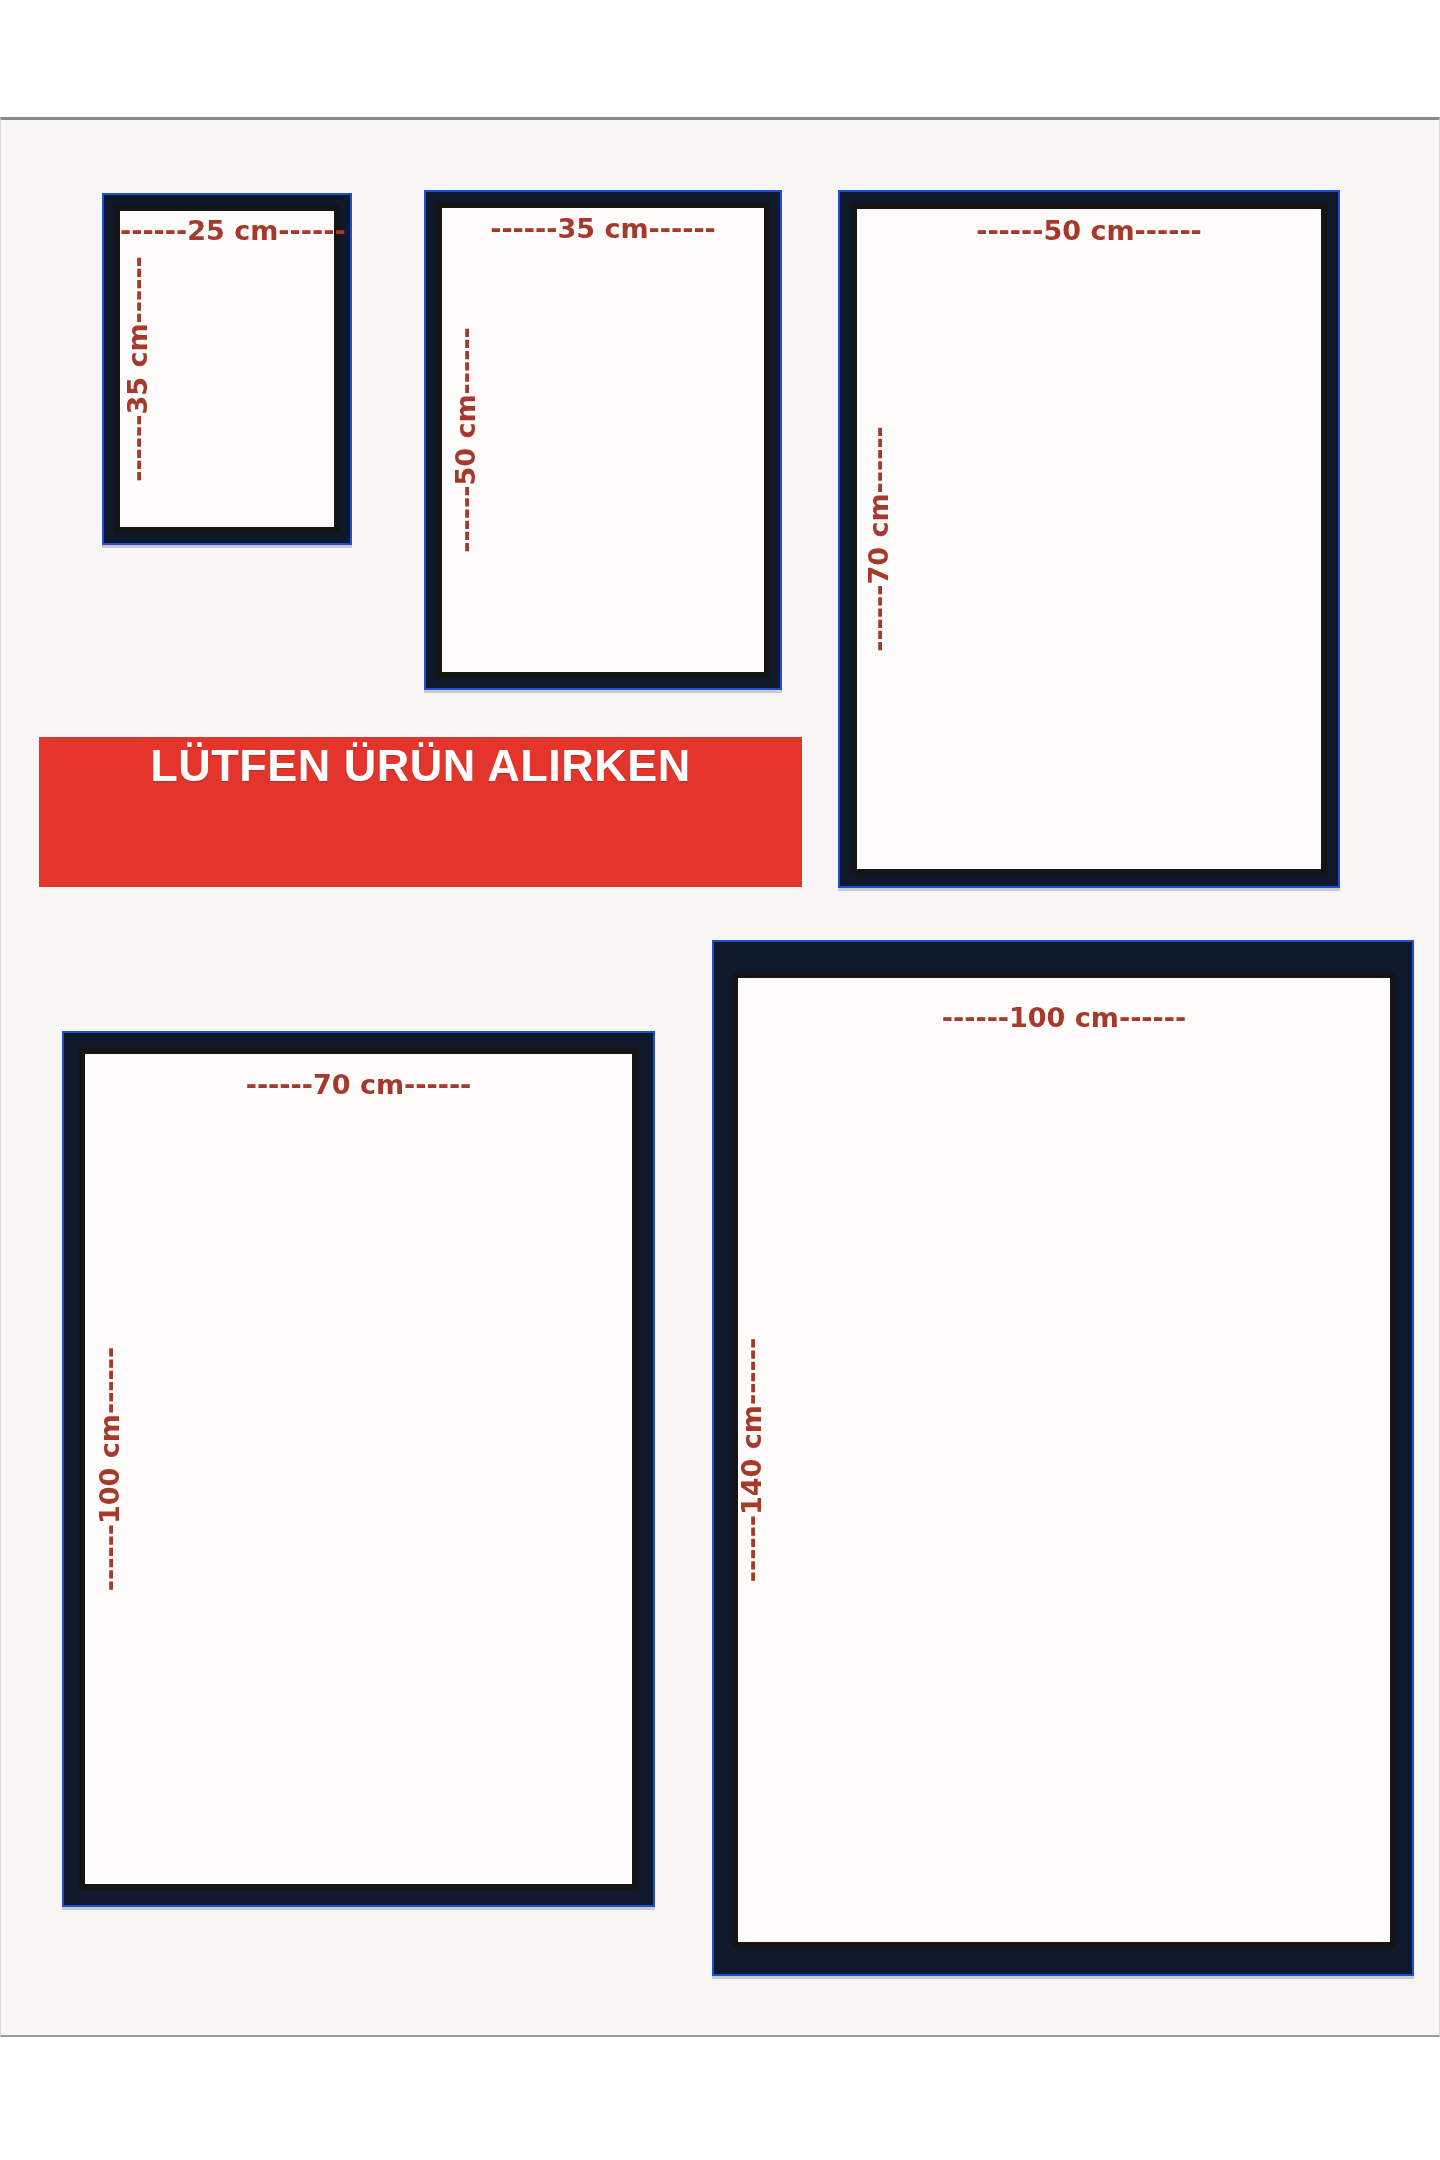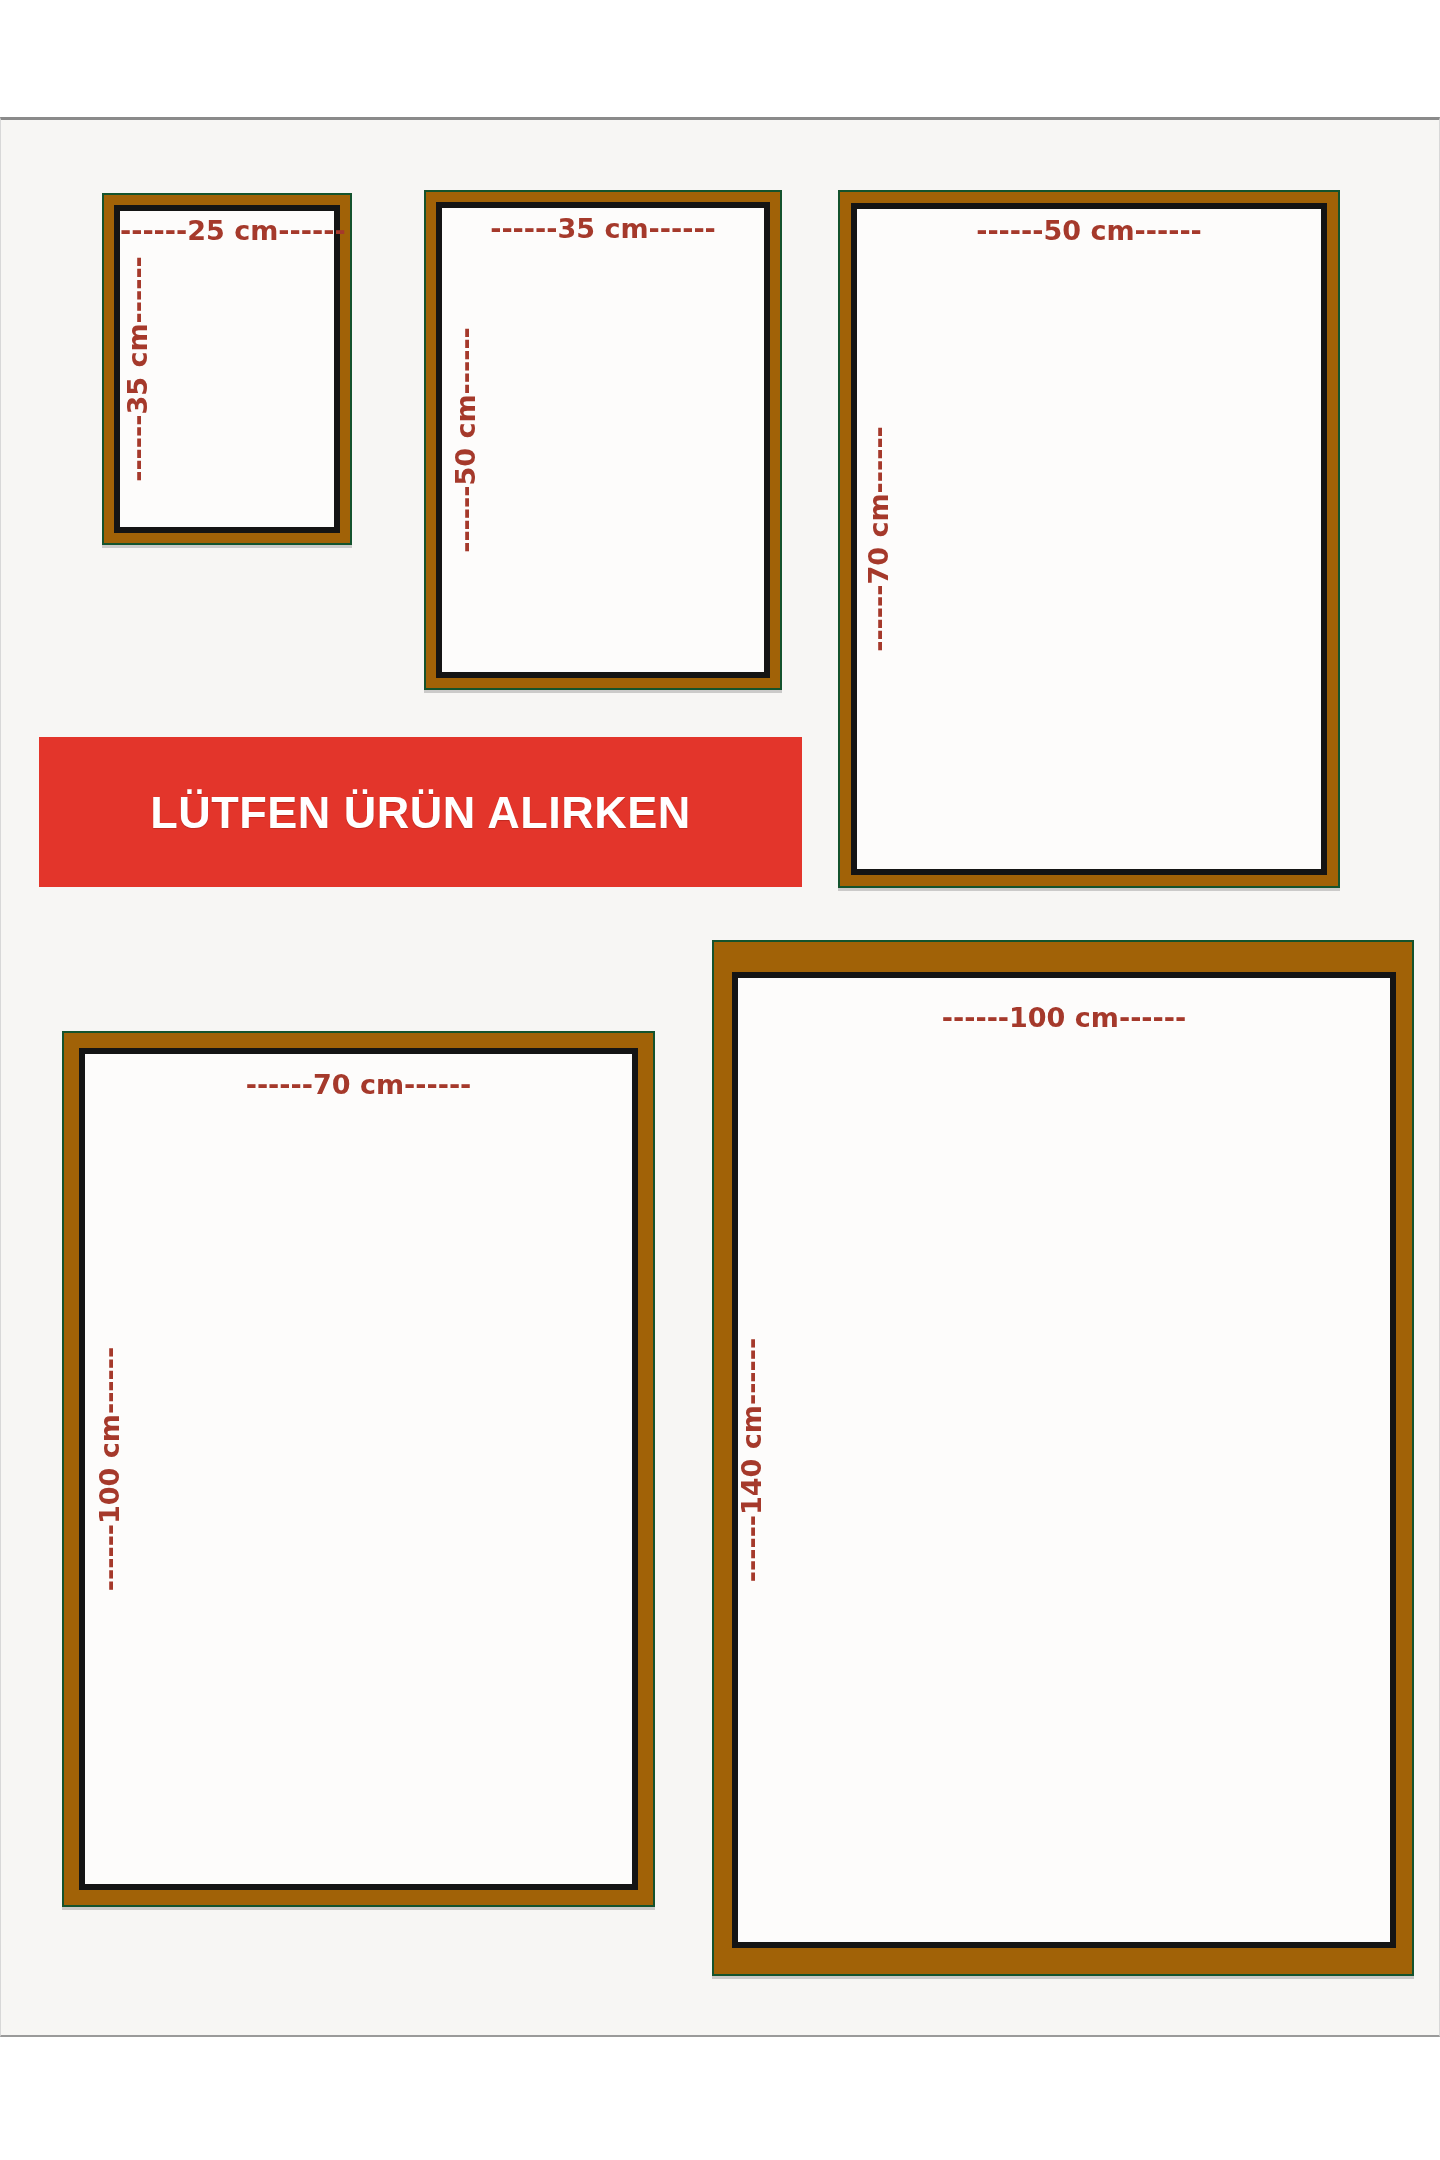--- a/index.html
+++ b/index.html
@@ -15,22 +15,22 @@
     background:var(--canvas_bg,#f7f6f4);
     border-top:3px solid #8a8a8a;
     border-bottom:2px solid #9a9a9a;
     border-left:1px solid #d8d8d8;
     border-right:1px solid #d8d8d8;
   }
   
   .size-box{
     position:absolute;
     box-sizing:border-box;
-    background:#a16207;
-    border:2px solid #14532d;
+    background:#0f172a;
+    border:2px solid #1d4ed8;
     box-shadow:0 3px 0 rgba(120,120,120,.35);
   }
   
   .inner{
     position:absolute;
     border:6px solid var(--inner_frame,#141414);
     background:#fdfcfb;
   }
   .h-label,.v-label{
     color:var(--dimension_label,#a5392b);
@@ -42,21 +42,21 @@
   }
   .h-label{ text-align:center; }
   .v-label{
     position:absolute;top:50%;
     transform:translate(-50%,-50%) rotate(-90deg);
   }
   .banner{
     position:absolute;left:39px;top:737px;width:763px;height:150px;
     background:var(--banner_bg,#e3352b);
     color:var(--banner_text,#ffffff);
-    display:flex;flex-direction:column;justify-content:center;
+    display:flex;flex-direction:column;justify-content:space-between;
     text-align:center;
     font-family:"Liberation Sans",sans-serif;
     font-weight:bold;
     font-size:45px;line-height:57px;
     letter-spacing:.5px;
     text-shadow:0 1px 1px rgba(120,20,15,.35);
   }
 </style>
 </head>
 <body>

